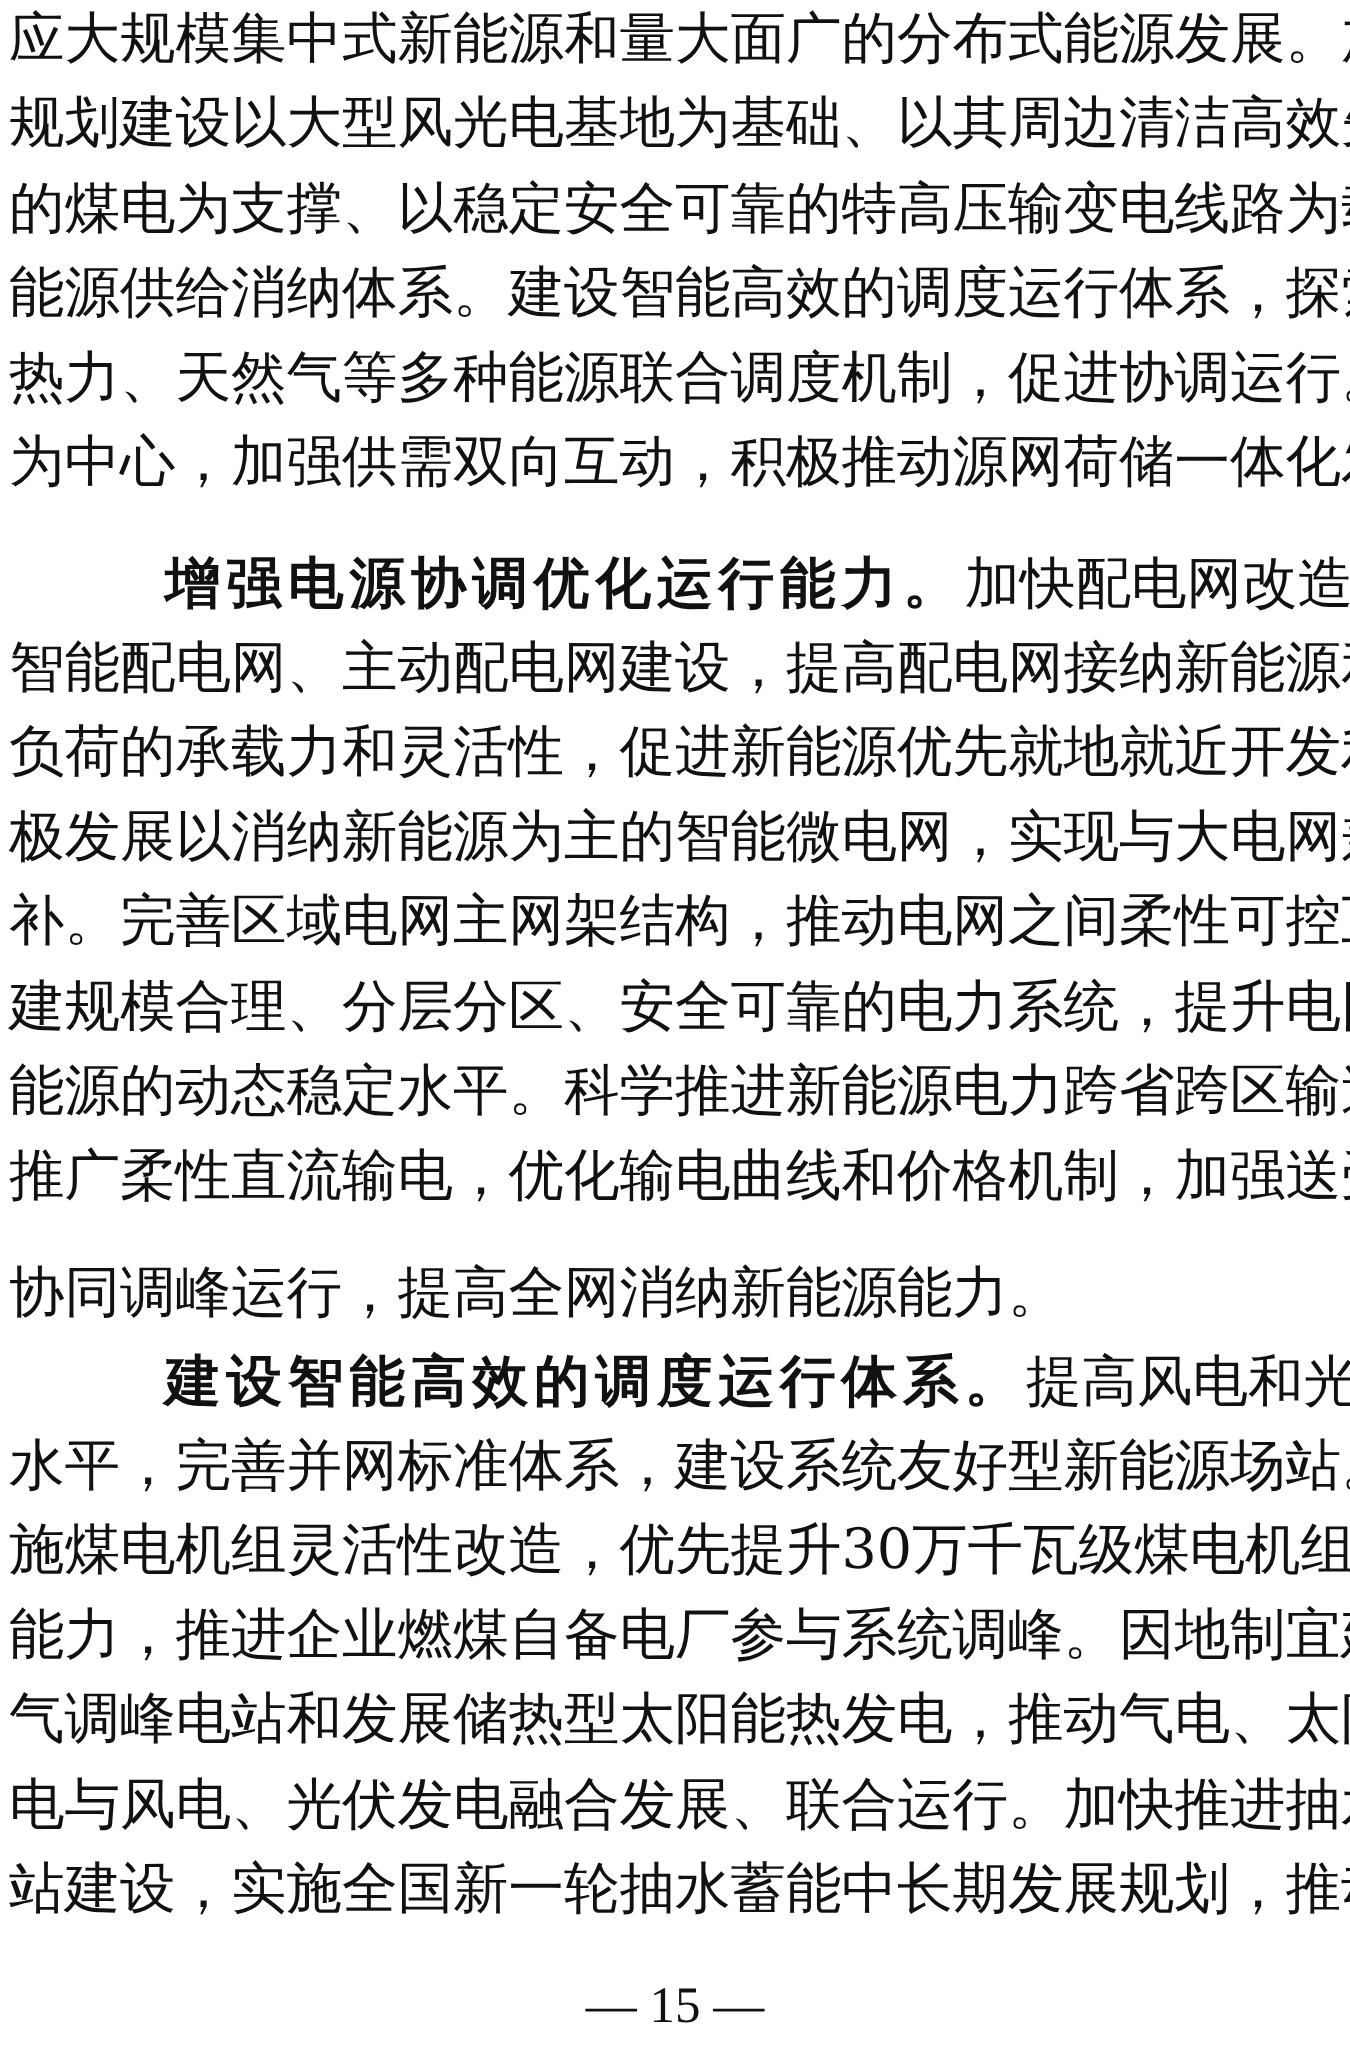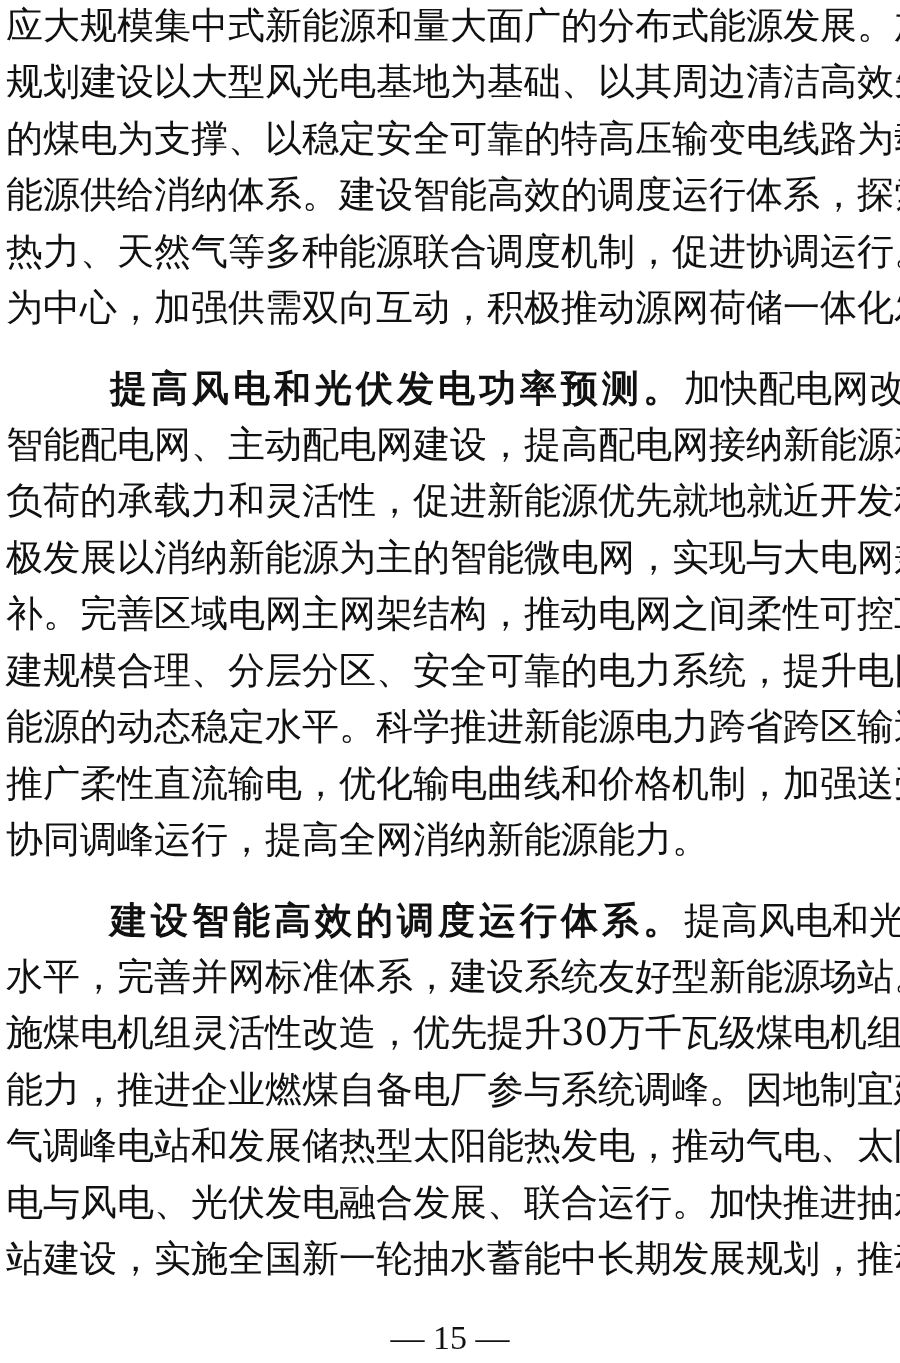--- a/index.html
+++ b/index.html
@@ -31,30 +31,30 @@
 <div class="page">
 
   <div class="line" style="top:4px">应大规模集中式新能源和量大面广的分布式能源发展。加大力度</div>
   <div class="line" style="top:60px">规划建设以大型风光电基地为基础、以其周边清洁高效先进节能</div>
   <div class="line" style="top:117px">的煤电为支撑、以稳定安全可靠的特高压输变电线路为载体的新</div>
   <div class="line" style="top:173px">能源供给消纳体系。建设智能高效的调度运行体系，探索电力、</div>
   <div class="line" style="top:230px">热力、天然气等多种能源联合调度机制，促进协调运行。以用户</div>
   <div class="line last" style="top:286px">为中心，加强供需双向互动，积极推动源网荷储一体化发展。</div>
 
   <div class="line indent" style="top:366px">
-    <span class="heading">提高风电和光伏发电功率预测。</span><span>加快配电网改造升级，推动</span>
+    <span class="heading">增强电源协调优化运行能力。</span><span>加快配电网改造升级，推动</span>
   </div>
   <div class="line" style="top:423px">智能配电网、主动配电网建设，提高配电网接纳新能源和多元化</div>
   <div class="line" style="top:479px">负荷的承载力和灵活性，促进新能源优先就地就近开发利用。积</div>
   <div class="line" style="top:536px">极发展以消纳新能源为主的智能微电网，实现与大电网兼容互</div>
   <div class="line" style="top:592px">补。完善区域电网主网架结构，推动电网之间柔性可控互联，构</div>
   <div class="line" style="top:649px">建规模合理、分层分区、安全可靠的电力系统，提升电网适应新</div>
   <div class="line" style="top:705px">能源的动态稳定水平。科学推进新能源电力跨省跨区输送，稳步</div>
   <div class="line" style="top:762px">推广柔性直流输电，优化输电曲线和价格机制，加强送受端电网</div>
-  <div class="line last" style="top:818px">协同调峰运行，提高全网消纳新能源能力。</div>
+  <div class="line last" style="top:840px">协同调峰运行，提高全网消纳新能源能力。</div>
 
   <div class="line indent" style="top:898px">
     <span class="heading">建设智能高效的调度运行体系。</span><span>提高风电和光伏发电功率预测</span>
   </div>
   <div class="line" style="top:955px">水平，完善并网标准体系，建设系统友好型新能源场站。全面实</div>
   <div class="line" style="top:1011px">施煤电机组灵活性改造，优先提升30万千瓦级煤电机组深度调峰</div>
   <div class="line" style="top:1068px">能力，推进企业燃煤自备电厂参与系统调峰。因地制宜建设天然</div>
   <div class="line" style="top:1124px">气调峰电站和发展储热型太阳能热发电，推动气电、太阳能热发</div>
   <div class="line" style="top:1181px">电与风电、光伏发电融合发展、联合运行。加快推进抽水蓄能电</div>
   <div class="line" style="top:1237px">站建设，实施全国新一轮抽水蓄能中长期发展规划，推动已纳入</div>

